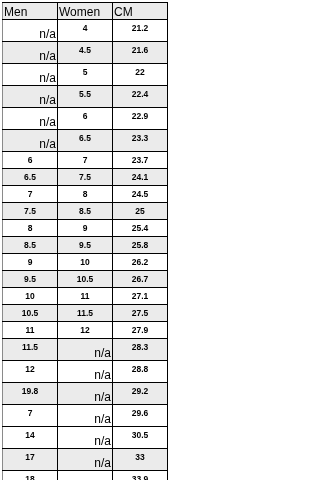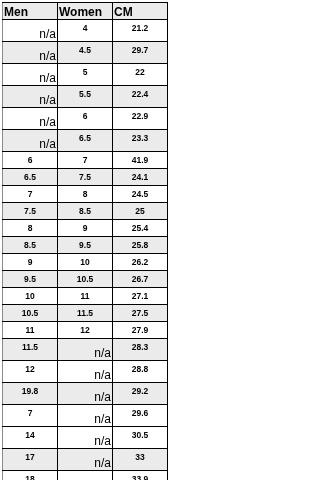--- a/index.html
+++ b/index.html
@@ -28,21 +28,21 @@
     border: 1px solid #000000;
     height: 17px;
     padding: 2px 1px 0 1px;
     box-sizing: border-box;
     line-height: 14px;
     white-space: nowrap;
     overflow: hidden;
   }
   .size-table thead th {
     background: #ebebeb;
-    font-weight: bold;
+    font-weight: normal;
     text-align: left;
     vertical-align: middle;
   }
   .size-table th:first-child,
   .size-table td:first-child { border-left-color: #8a8a8a; }
   .size-table tbody tr.odd td { background: #ffffff; }
   .size-table tbody tr.even td { background: #ebebeb; }
   .size-table td.num {
     text-align: center;
     font-weight: bold;
@@ -77,21 +77,21 @@
   </thead>
   <tbody>
       <tr class="odd">
         <td class="na">n/a</td>
         <td class="num">4</td>
         <td class="num">21.2</td>
       </tr>
       <tr class="even">
         <td class="na">n/a</td>
         <td class="num">4.5</td>
-        <td class="num">29.7</td>
+        <td class="num">21.6</td>
       </tr>
       <tr class="odd">
         <td class="na">n/a</td>
         <td class="num">5</td>
         <td class="num">22</td>
       </tr>
       <tr class="even">
         <td class="na">n/a</td>
         <td class="num">5.5</td>
         <td class="num">22.4</td>
@@ -102,21 +102,21 @@
         <td class="num">22.9</td>
       </tr>
       <tr class="even">
         <td class="na">n/a</td>
         <td class="num">6.5</td>
         <td class="num">23.3</td>
       </tr>
       <tr class="odd">
         <td class="num">6</td>
         <td class="num">7</td>
-        <td class="num">41.9</td>
+        <td class="num">23.7</td>
       </tr>
       <tr class="even">
         <td class="num">6.5</td>
         <td class="num">7.5</td>
         <td class="num">24.1</td>
       </tr>
       <tr class="odd">
         <td class="num">7</td>
         <td class="num">8</td>
         <td class="num">24.5</td>

